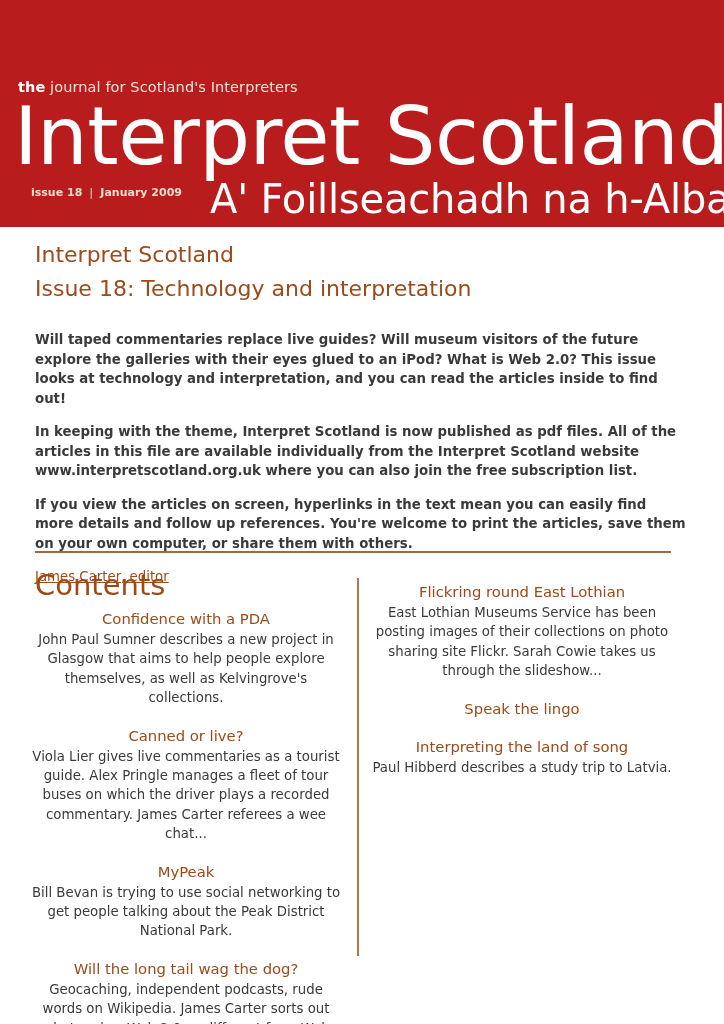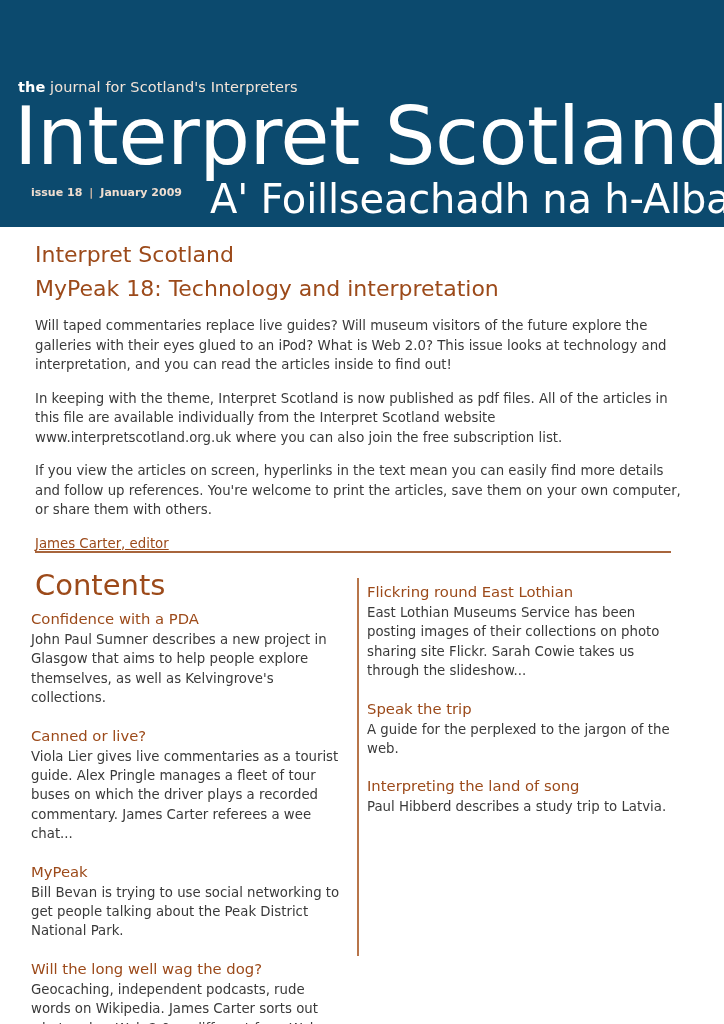--- a/index.html
+++ b/index.html
@@ -20,21 +20,21 @@
     background: #ffffff;
   }
 
   
   .masthead {
     position: absolute;
     left: 0;
     top: 0;
     width: 724px;
     height: 227px;
-    background: #0c4a6e;
+    background: #b91c1c;
     overflow: hidden;
   }
   .masthead-tagline {
     position: absolute;
     left: 18px;
     top: 79px;
     font-size: 14.5px;
     color: #f3e4d8;
     letter-spacing: 0.1px;
     white-space: nowrap;
@@ -93,21 +93,22 @@
     white-space: nowrap;
   }
   .intro-subtitle {
     font-size: 22px;
     line-height: 30px;
     color: #9c4a1a;
     white-space: nowrap;
     margin-top: 4px;
   }
   .intro-body {
-    margin-top: 12px;
+    margin-top: 26px;
+    font-weight: bold;
   }
   .intro-body p {
     margin: 0 0 14px 0;
     font-size: 13.3px;
     line-height: 19.5px;
     color: #3a3a3a;
   }
   .editor-line {
     font-size: 13.3px;
     line-height: 19px;
@@ -139,20 +140,21 @@
     position: absolute;
     left: 357px;
     top: 578px;
     width: 1.5px;
     height: 378px;
     background: #b8754a;
   }
   .col {
     position: absolute;
     width: 310px;
+    text-align: center;
   }
   .col-left {
     left: 31px;
     top: 608px;
   }
   .col-right {
     left: 367px;
     top: 581px;
   }
   .toc-entry {
@@ -177,21 +179,21 @@
 
   <div class="masthead">
     <div class="masthead-tagline"><span class="lead">the</span><span> journal for Scotland's Interpreters</span></div>
     <div class="masthead-title">Interpret Scotland</div>
     <div class="masthead-issue"><span>issue 18</span><span class="sep">|</span><span>January 2009</span></div>
     <div class="masthead-gaelic">A' Foillseachadh na h-Alba</div>
   </div>
 
   <div class="intro">
     <div class="intro-title">Interpret Scotland</div>
-    <div class="intro-subtitle">MyPeak 18: Technology and interpretation</div>
+    <div class="intro-subtitle">Issue 18: Technology and interpretation</div>
     <div class="intro-body">
       <p>Will taped commentaries replace live guides? Will museum visitors of the future explore the galleries with their eyes glued to an iPod? What is Web 2.0? This issue looks at technology and interpretation, and you can read the articles inside to find out!</p>
       <p>In keeping with the theme, Interpret Scotland is now published as pdf files. All of the articles in this file are available individually from the Interpret Scotland website www.interpretscotland.org.uk where you can also join the free subscription list.</p>
       <p>If you view the articles on screen, hyperlinks in the text mean you can easily find more details and follow up references. You're welcome to print the articles, save them on your own computer, or share them with others.</p>
     </div>
     <div class="editor-line">James Carter, editor</div>
   </div>
 
   <div class="rule"></div>
 
@@ -205,33 +207,32 @@
     </div>
     <div class="toc-entry">
       <div class="toc-title">Canned or live?</div>
       <div class="toc-desc">Viola Lier gives live commentaries as a tourist guide. Alex Pringle manages a fleet of tour buses on which the driver plays a recorded commentary. James Carter referees a wee chat...</div>
     </div>
     <div class="toc-entry">
       <div class="toc-title">MyPeak</div>
       <div class="toc-desc">Bill Bevan is trying to use social networking to get people talking about the Peak District National Park.</div>
     </div>
     <div class="toc-entry">
-      <div class="toc-title">Will the long well wag the dog?</div>
+      <div class="toc-title">Will the long tail wag the dog?</div>
       <div class="toc-desc">Geocaching, independent podcasts, rude words on Wikipedia. James Carter sorts out what makes Web 2.0 so different from Web 1.0.</div>
     </div>
   </div>
 
   <div class="col col-right">
     <div class="toc-entry">
       <div class="toc-title">Flickring round East Lothian</div>
       <div class="toc-desc">East Lothian Museums Service has been posting images of their collections on photo sharing site Flickr. Sarah Cowie takes us through the slideshow...</div>
     </div>
     <div class="toc-entry">
-      <div class="toc-title">Speak the trip</div>
-      <div class="toc-desc">A guide for the perplexed to the jargon of the web.</div>
+      <div class="toc-title">Speak the lingo</div>
     </div>
     <div class="toc-entry">
       <div class="toc-title">Interpreting the land of song</div>
       <div class="toc-desc">Paul Hibberd describes a study trip to Latvia.</div>
     </div>
   </div>
 
 </div>
 
 </body></html>

